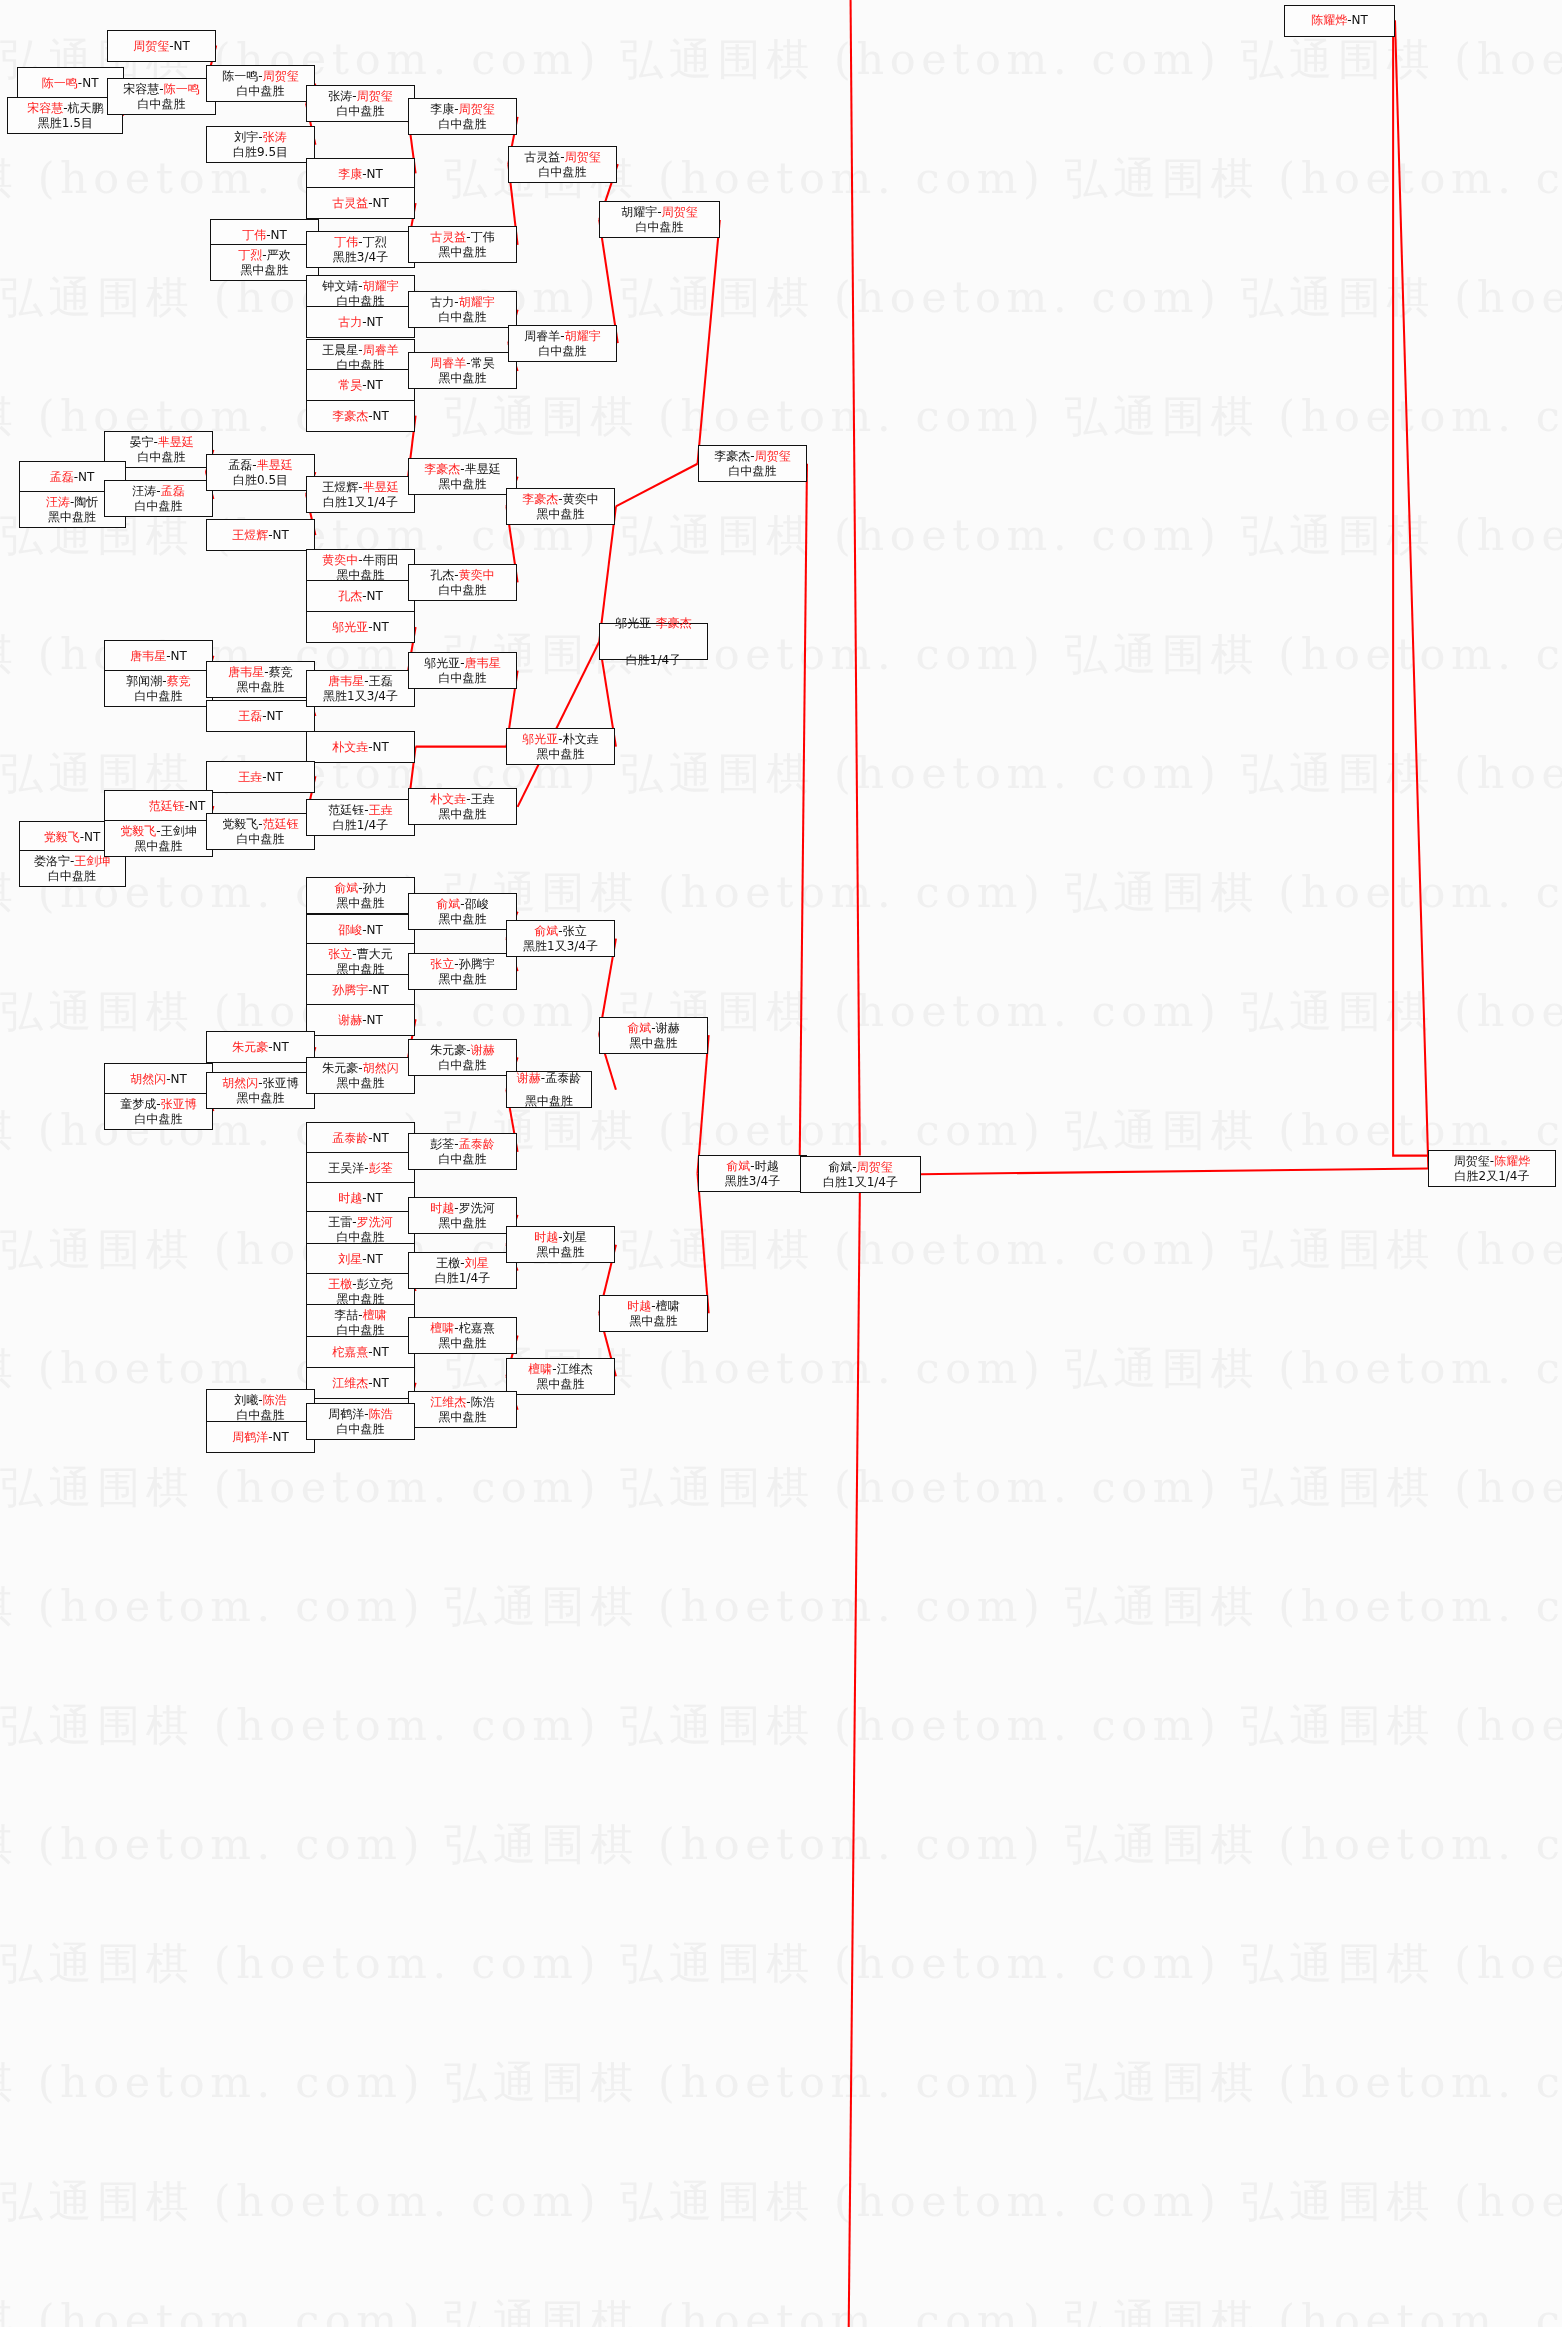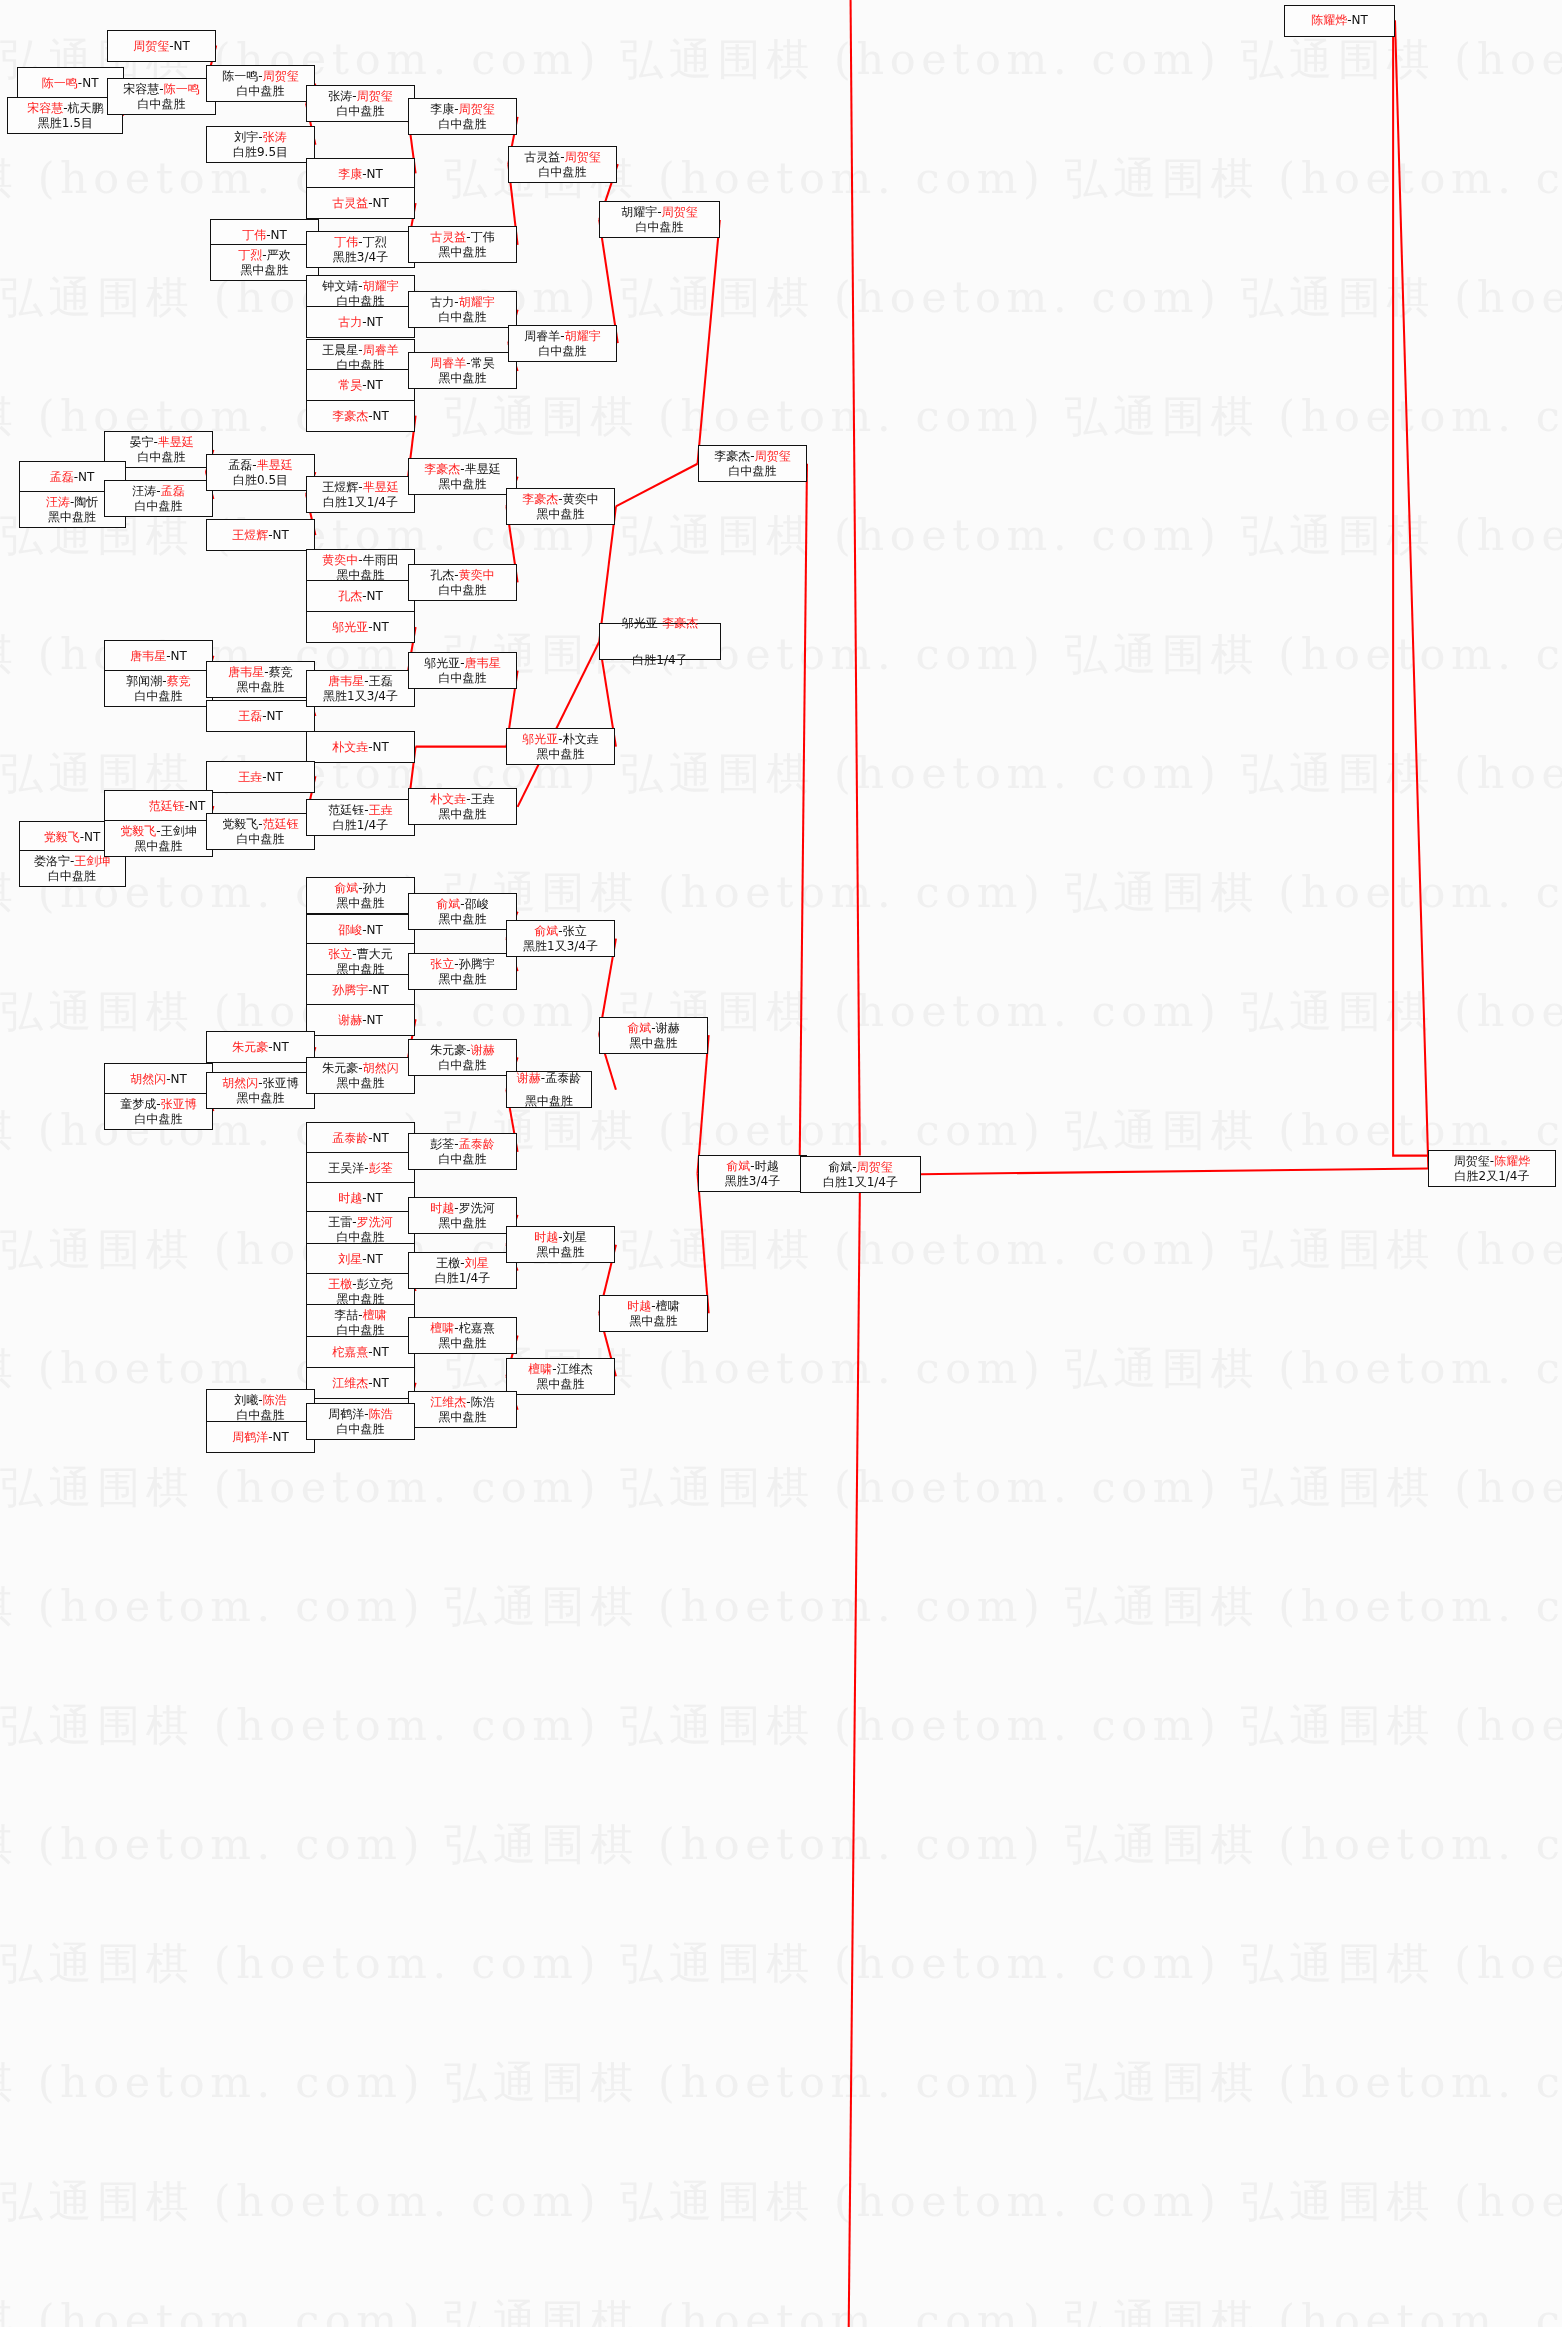--- a/index.html
+++ b/index.html
@@ -304,21 +304,21 @@
       <div class="ln1"><span class="k">孔杰</span><span class="k">-</span><span class="r">黄奕中</span></div>
       <div class="ln2 k">白中盘胜</div>
     </div>
     <div class="node" id="n37" style="left: 306px; top: 611px; width: 109px; height: 32px;">
       <div class="ln1"><span class="r">邬光亚</span><span class="k">-</span><span class="k">NT</span></div>
     </div>
     <div class="node" id="n38" style="left: 698px; top: 445px; width: 109px; height: 37px;">
       <div class="ln1"><span class="k">李豪杰</span><span class="k">-</span><span class="r">周贺玺</span></div>
       <div class="ln2 k">白中盘胜</div>
     </div>
-    <div class="node" id="n39" style="left: 599px; top: 623px; width: 122px; height: 37px; gap: 22px;">
+    <div class="node" id="n39" style="left: 599px; top: 623px; width: 109px; height: 37px; gap: 22px;">
       <div class="ln1"><span class="k">邬光亚</span><span class="k">-</span><span class="r">李豪杰</span></div>
       <div class="ln2 k">白胜1/4子</div>
     </div>
     <div class="node" id="n40" style="left: 104px; top: 640px; width: 109px; height: 32px;">
       <div class="ln1"><span class="r">唐韦星</span><span class="k">-</span><span class="k">NT</span></div>
     </div>
     <div class="node" id="n41" style="left: 104px; top: 670px; width: 109px; height: 37px;">
       <div class="ln1"><span class="k">郭闻潮</span><span class="k">-</span><span class="r">蔡竞</span></div>
       <div class="ln2 k">白中盘胜</div>
     </div>

